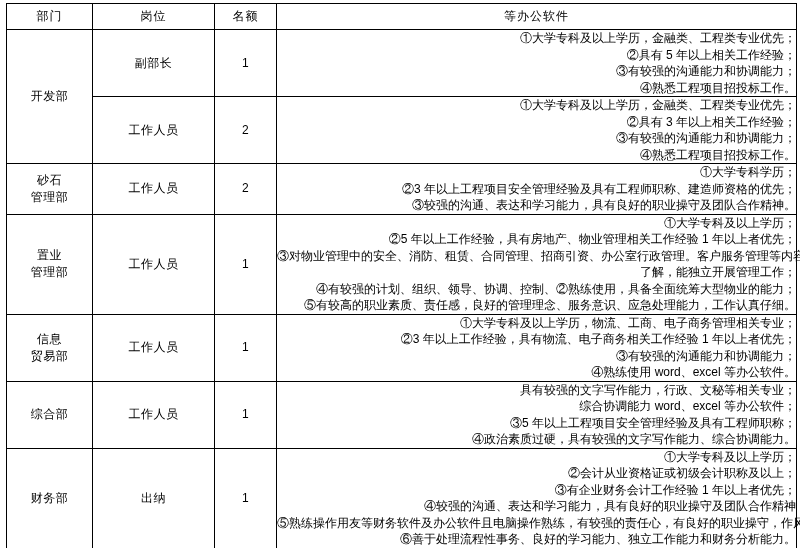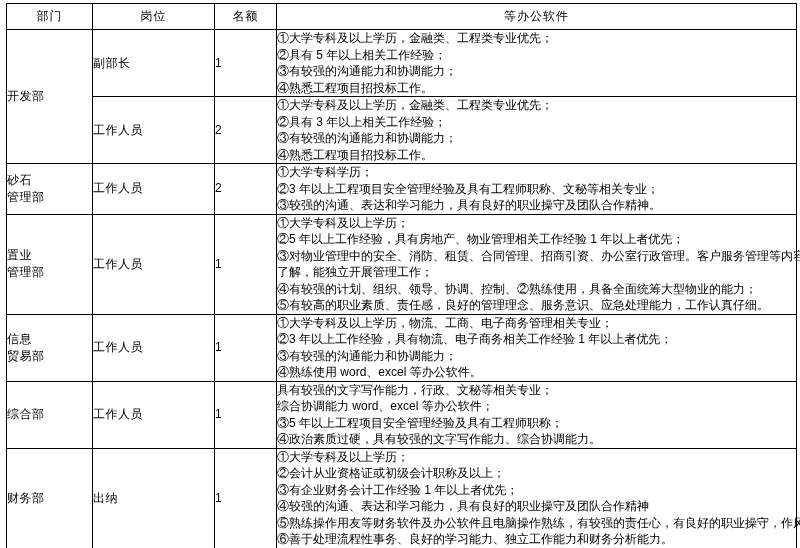--- a/index.html
+++ b/index.html
@@ -40,32 +40,33 @@
   .col-num  { width: 62px; }
   .col-cond { width: 520px; }
 
   thead td {
     text-align: center;
     height: 25px;
     font-size: 12.5px;
     letter-spacing: 1px;
   }
   .cell-center {
+    text-align: center;
     font-size: 12.5px;
     line-height: 17px;
     letter-spacing: 0.5px;
   }
   .cell-center .line {
     display: block;
   }
   .cond {
     padding: 5px 6px 5px 8px;
     font-size: 12px;
     line-height: 16.5px;
-    text-align: left;
+    text-align: right;
   }
   .cond .line {
     display: block;
     white-space: nowrap;
   }
 </style>
 </head>
 <body>
 
 <div class="sheet">
@@ -119,21 +120,21 @@
         <td class="cell-center">
           <span class="line">砂石</span>
           <span class="line">管理部</span>
         </td>
         <td class="cell-center">
           <span class="line">工作人员</span>
         </td>
         <td class="cell-center">2</td>
         <td class="cond">
           <span class="line">①大学专科学历；</span>
-          <span class="line">②3 年以上工程项目安全管理经验及具有工程师职称、文秘等相关专业；</span>
+          <span class="line">②3 年以上工程项目安全管理经验及具有工程师职称、建造师资格的优先；</span>
           <span class="line">③较强的沟通、表达和学习能力，具有良好的职业操守及团队合作精神。</span>
         </td>
       </tr>
 
       <tr>
         <td class="cell-center">
           <span class="line">置业</span>
           <span class="line">管理部</span>
         </td>
         <td class="cell-center">

